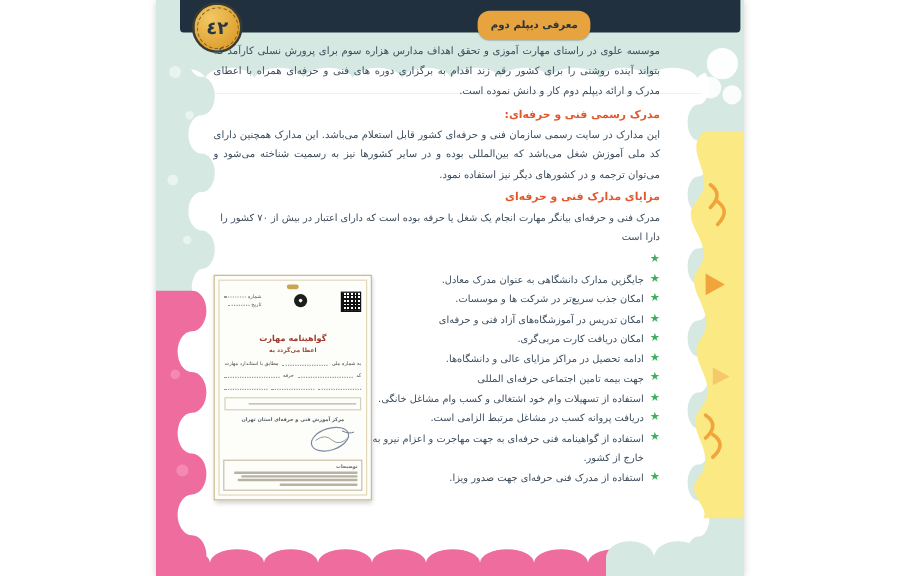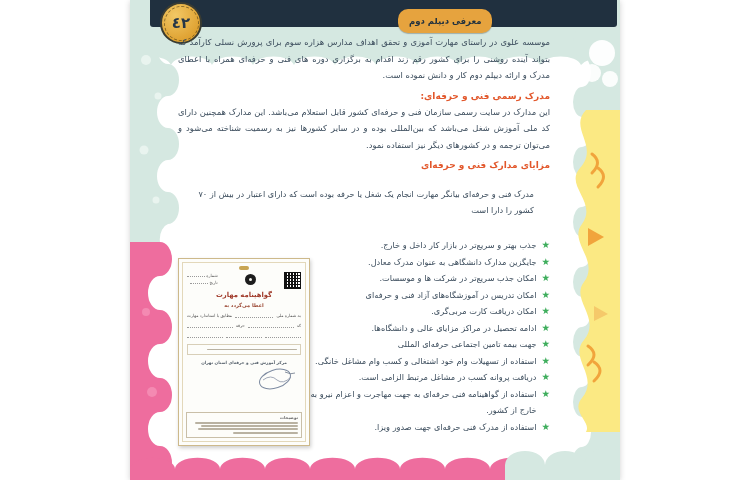--- a/index.html
+++ b/index.html
@@ -24,42 +24,42 @@
   .title-pill{position:absolute;left:268px;top:9px;background:#e6a33e;color:#22323f;font-size:8.5px;
     font-weight:bold;padding:7px 11px;border-radius:10px;white-space:nowrap;box-shadow:0 1px 1px rgba(0,0,0,.25);}
 
   
   .svg-abs{position:absolute;}
 
   
   .content{position:absolute;left:48px;right:70px;top:34px;direction:rtl;color:#3b4c5c;}
   .para{font-size:8.4px;line-height:16.5px;text-align:justify;text-align-last:right;margin:0 0 2px 0;}
   .sec-head{font-size:9px;font-weight:bold;color:#e2572b;margin:7px 0 3px 0;}
-  .lead{font-size:8.2px;line-height:16px;margin:16px;text-align:right;}
+  .lead{font-size:8.2px;line-height:16px;margin:0;text-align:right;}
   .row{display:flex;align-items:flex-start;}
   ul.benefits{list-style:none;margin:3px 0 0 0;padding:0;flex:1;min-width:0;}
   ul.benefits li{display:flex;align-items:flex-start;font-size:8.2px;line-height:16.5px;}
   ul.benefits .star{color:#3fae5d;font-size:9.5px;line-height:16.5px;margin-left:5px;flex:0 0 auto;}
 
   
   .cert-col{flex:0 0 132px;margin-top:24px;}
   .cert{width:124px;height:180px;background:#fdfdfa;border:1px solid #cdb98b;box-shadow:1px 2px 4px rgba(0,0,0,.2);
     padding:3px;box-sizing:content-box;direction:rtl;}
   .cert-inner{width:100%;height:100%;border:1px solid #e3d8ba;box-sizing:border-box;padding:3px 4px;position:relative;overflow:hidden;}
   .cert-orn{width:10px;height:4px;background:#c8a553;border-radius:2px;margin:0 auto 2px auto;}
   .cert-top{display:flex;justify-content:space-between;align-items:flex-start;}
   .cert-meta{font-size:4.2px;color:#555;line-height:7px;}
   .cert-meta .dots{display:inline-block;width:18px;border-bottom:1px dotted #999;height:4px;}
   .cert-emblem{width:11px;height:11px;border-radius:50%;background:#1d1d1d;position:relative;margin-top:2px;}
   .cert-emblem::after{content:"";position:absolute;left:4px;top:4px;width:3px;height:3px;border-radius:50%;background:#f5f5f0;}
   .qr{width:15px;height:15px;background:
       repeating-linear-gradient(0deg,#111 0 1.5px,transparent 1.5px 3px),
       repeating-linear-gradient(90deg,#111 0 1.5px,#fff 1.5px 3px);
       border:1px solid #111;}
-  .cert-title{font-size:6.8px;font-weight:bold;color:#a03a2a;text-align:center;margin-top:2px;}
+  .cert-title{font-size:6.8px;font-weight:bold;color:#a03a2a;text-align:center;margin-top:18px;}
   .cert-sub{font-size:5px;font-weight:bold;color:#9c4a36;text-align:center;margin-top:3px;}
   .cert-row{display:flex;align-items:flex-end;gap:3px;font-size:4.2px;color:#4a4a4a;margin-top:5px;}
   .cert-row .fill{flex:1;border-bottom:1px dotted #9a9a9a;height:4px;}
   .cert-note{border:1px solid #d8cfb8;margin-top:6px;padding:2px 3px;}
   .bar{height:1.8px;background:#b9b2a2;border-radius:1px;margin:1.5px 0;}
   .cert-issuer{font-size:4.2px;font-weight:bold;color:#55606b;text-align:center;margin-top:5px;}
   .cert-notes-box{position:absolute;left:3px;right:3px;bottom:3px;border:1px solid #c9bfa8;padding:2px 3px;}
   .cert-notes-label{font-size:4px;font-weight:bold;color:#666;}
 </style>
 </head>
@@ -128,21 +128,20 @@
       <div class="sec-head">مدرک رسمی فنی و حرفه‌ای:</div>
       <p class="para">این مدارک در سایت رسمی سازمان فنی و حرفه‌ای کشور قابل استعلام می‌باشد. این مدارک همچنین دارای کد ملی آموزش شغل می‌باشد که بین‌المللی بوده و در سایر کشورها نیز به رسمیت شناخته می‌شود و می‌توان ترجمه و در کشورهای دیگر نیز استفاده نمود.</p>
 
       <div class="sec-head">مزایای مدارک فنی و حرفه‌ای</div>
       <p class="lead">مدرک فنی و حرفه‌ای بیانگر مهارت انجام یک شغل یا حرفه بوده است که دارای اعتبار در بیش از ۷۰ کشور را دارا است</p>
 
       <div class="row">
         <ul class="benefits">
           <li>
               <span class="star">★</span>
-              <span>جذب بهتر و سریع‌تر در بازار کار داخل و خارج.</span>
             </li>
           <li>
               <span class="star">★</span>
               <span>جایگزین مدارک دانشگاهی به عنوان مدرک معادل.</span>
             </li>
           <li>
               <span class="star">★</span>
               <span>امکان جذب سریع‌تر در شرکت ها و موسسات.</span>
             </li>
           <li>

